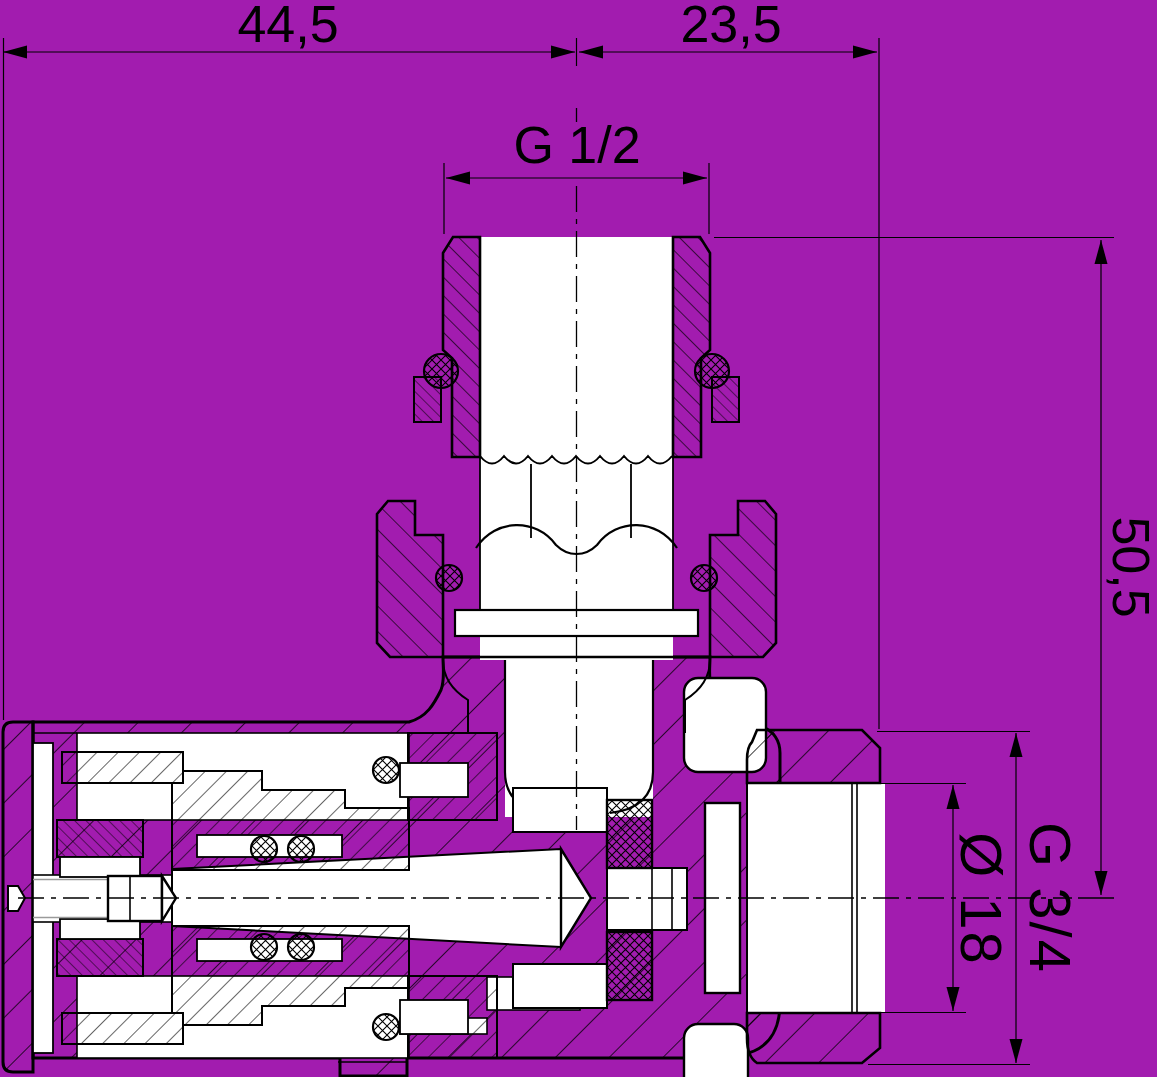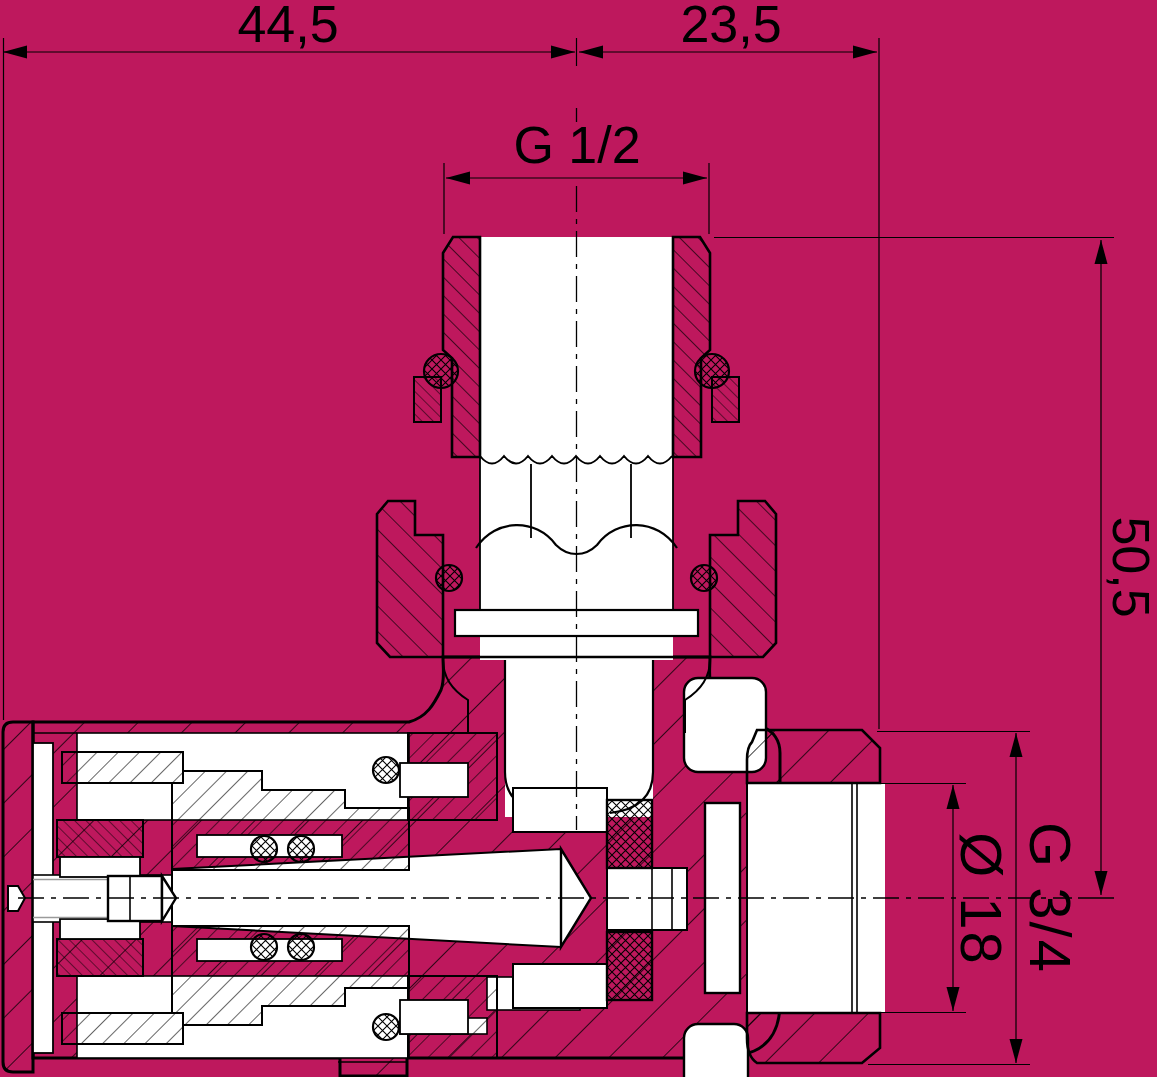--- a/index.html
+++ b/index.html
@@ -1,19 +1,19 @@
 <!DOCTYPE html>
 <html><head>
 <meta charset="utf-8">
 <style>
   html,body{margin:0;padding:0;background:#fff;}
   .stage{
     position:relative;
     width:1157px;height:1077px;
-    background:#be185d;
+    background:#a21caf;
     overflow:hidden;
     font-family:"Liberation Sans", sans-serif;
   }
   svg{display:block}
   text{
     font-family:"Liberation Sans", sans-serif;
     fill:#000;
   }
   .dim-text{font-size:52px;}
   .dim-text-big{font-size:58px;letter-spacing:2px;}

